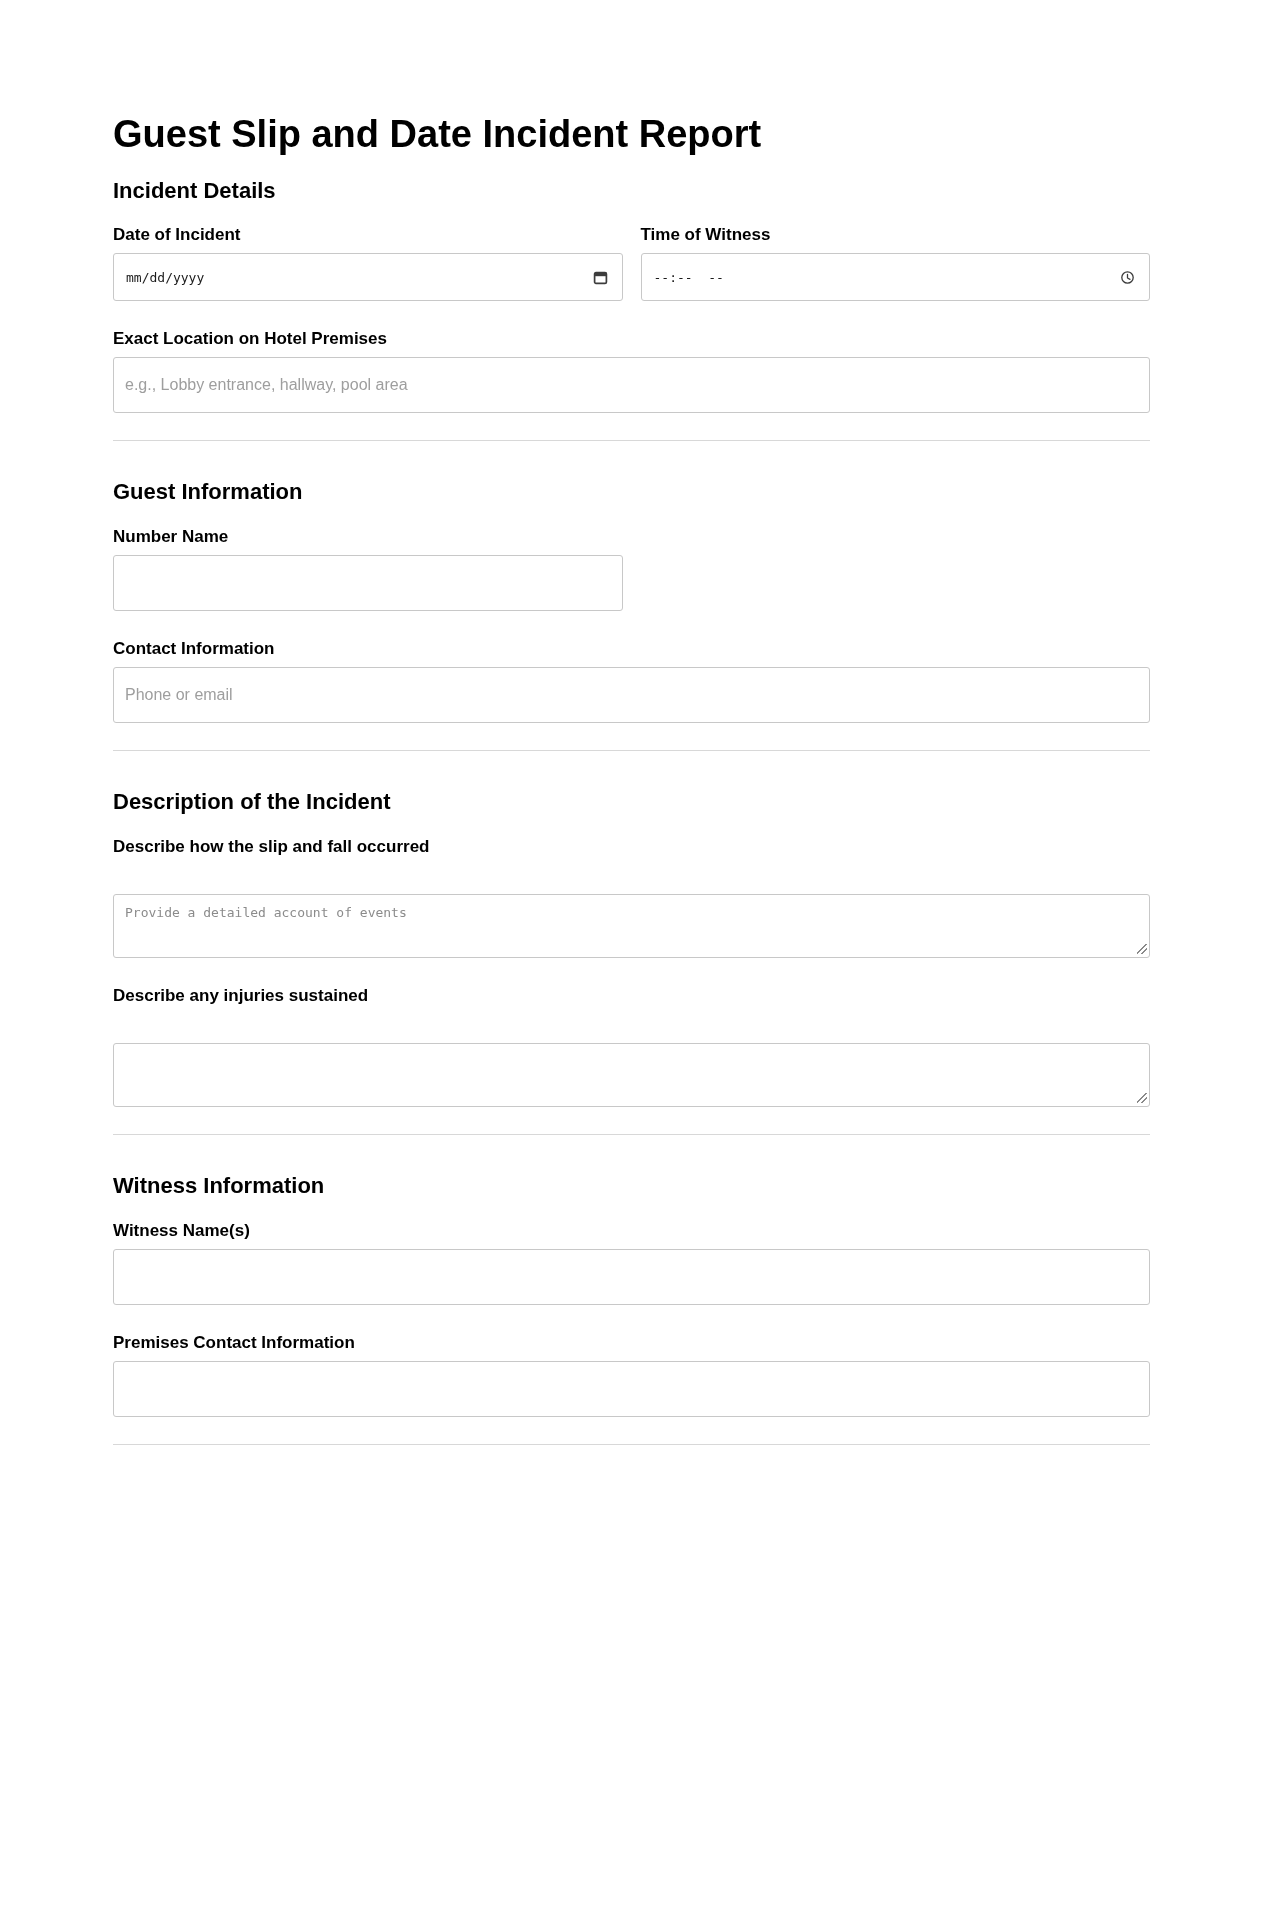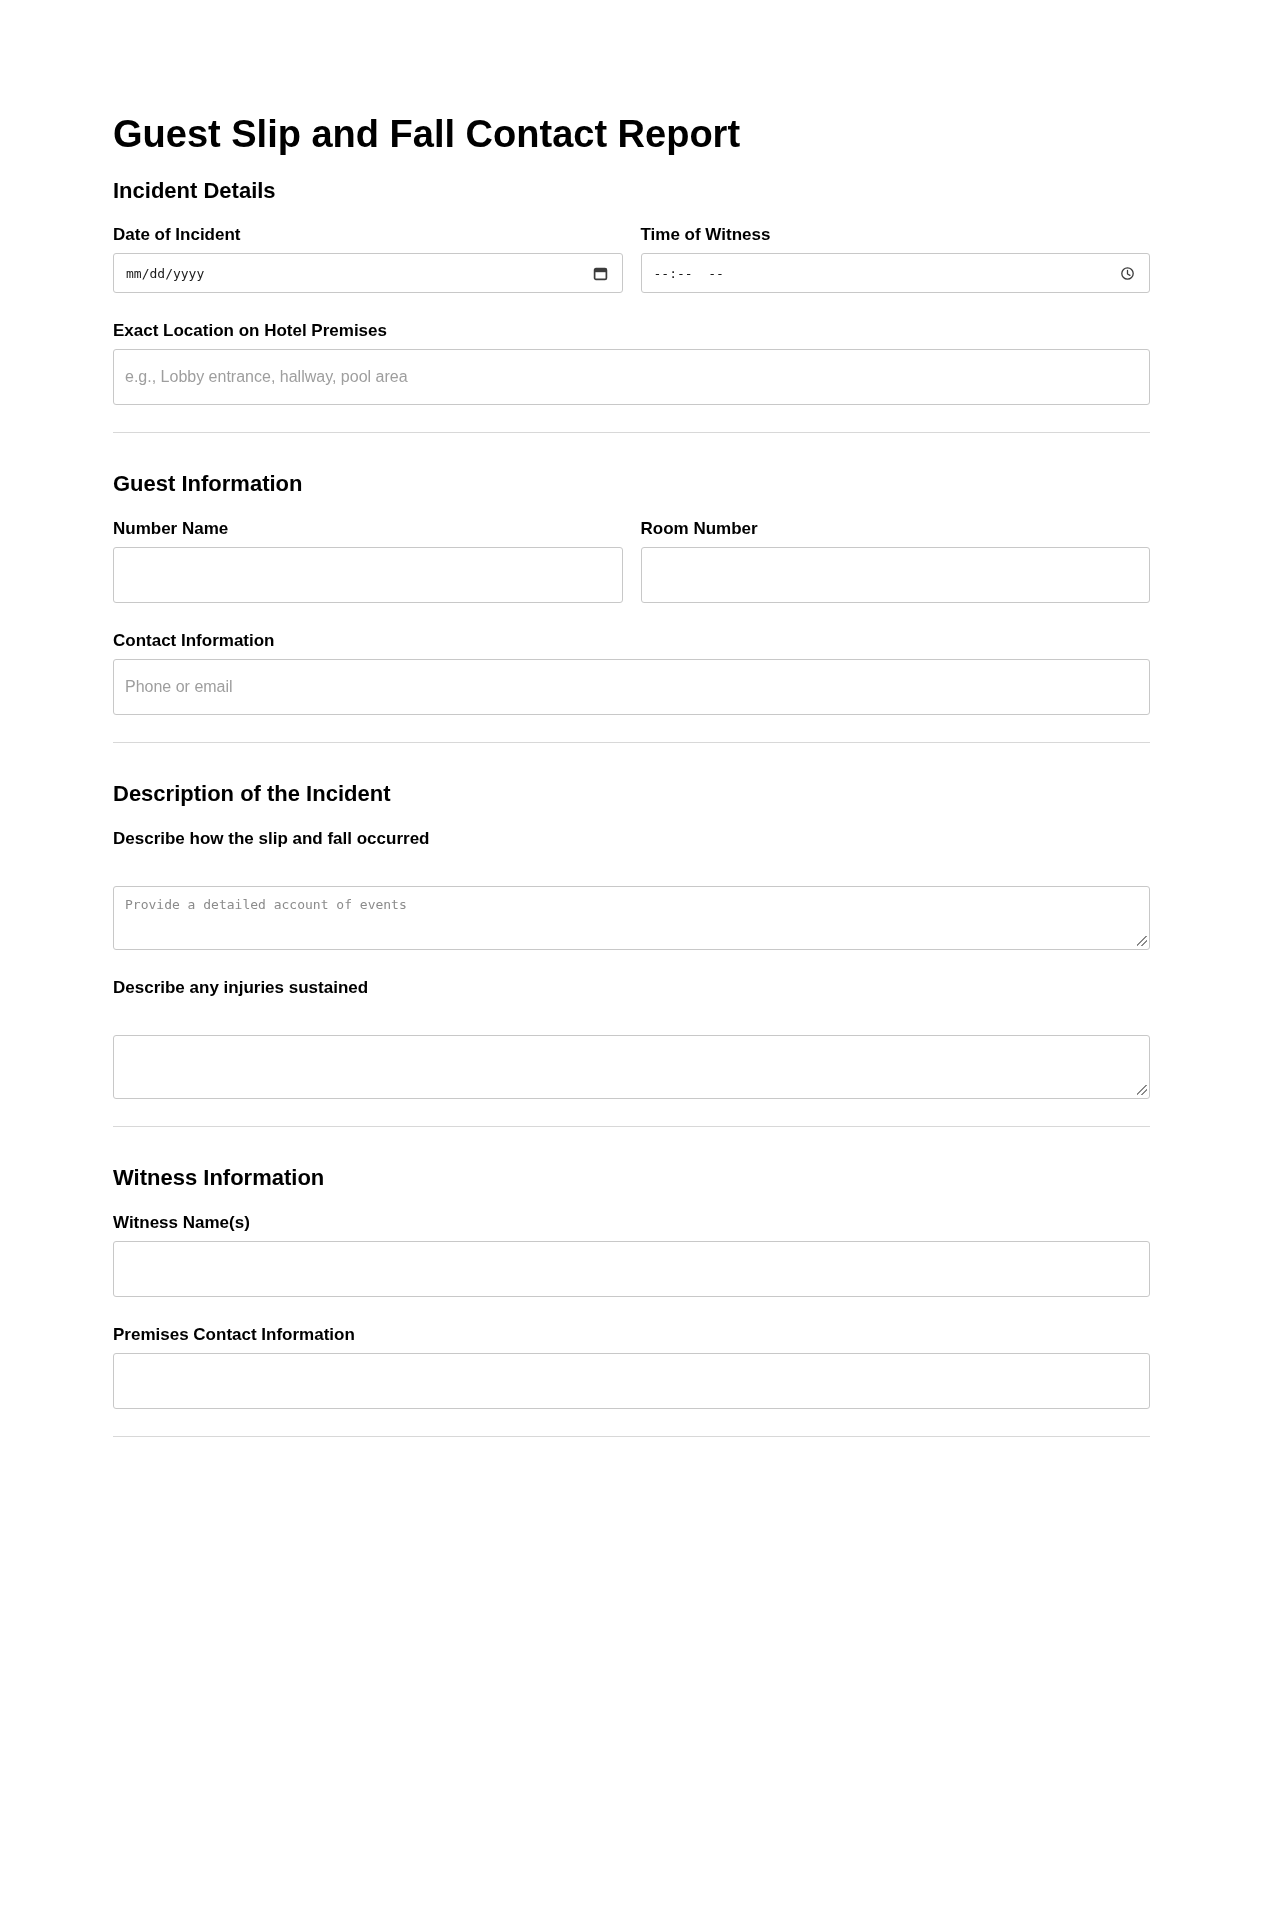--- a/index.html
+++ b/index.html
@@ -54,21 +54,21 @@
     color: #000000;
     padding: 0 11px;
     outline: none;
   }
   .text-input::placeholder { color: #9e9e9e; opacity: 1; }
   .picker-input {
     display: flex;
     align-items: center;
     justify-content: space-between;
     width: 100%;
-    height: 40px;
+    height: 48px;
     border: 1px solid #c8c8c8;
     border-radius: 3px;
     background: #ffffff;
     padding: 0 14px 0 12px;
     cursor: default;
   }
   .picker-value {
     font-family: "DejaVu Sans Mono", monospace;
     font-size: 13px;
     color: #1b1b1b;
@@ -109,21 +109,21 @@
     border: 0;
     border-top: 1px solid #d8d8d8;
     margin: 6px 0 0;
   }
 </style>
 </head>
 <body>
 
 <main class="page">
 
-  <h1 class="page-title">Guest Slip and Fall Contact Report</h1>
+  <h1 class="page-title">Guest Slip and Date Incident Report</h1>
 
   <section>
     <h2 class="section-heading first">Incident Details</h2>
 
     <div class="row">
       <div class="field">
         <label class="field-label">Date of Incident</label>
         <div class="picker-input">
           <span class="picker-value">mm/dd/yyyy</span>
           <span class="picker-icon">
@@ -157,24 +157,20 @@
   <hr class="section-divider">
 
   <section>
     <h2 class="section-heading">Guest Information</h2>
 
     <div class="row">
       <div class="field">
         <label class="field-label">Number Name</label>
         <input type="text" class="text-input" value="" style="">
       </div>
-      <div class="field">
-        <label class="field-label">Room Number</label>
-        <input type="text" class="text-input" value="" style="">
-      </div>
     </div>
 
     <div class="field">
       <label class="field-label">Contact Information</label>
       <input type="text" class="text-input" placeholder="Phone or email" style="">
     </div>
   </section>
 
   <hr class="section-divider">
 

